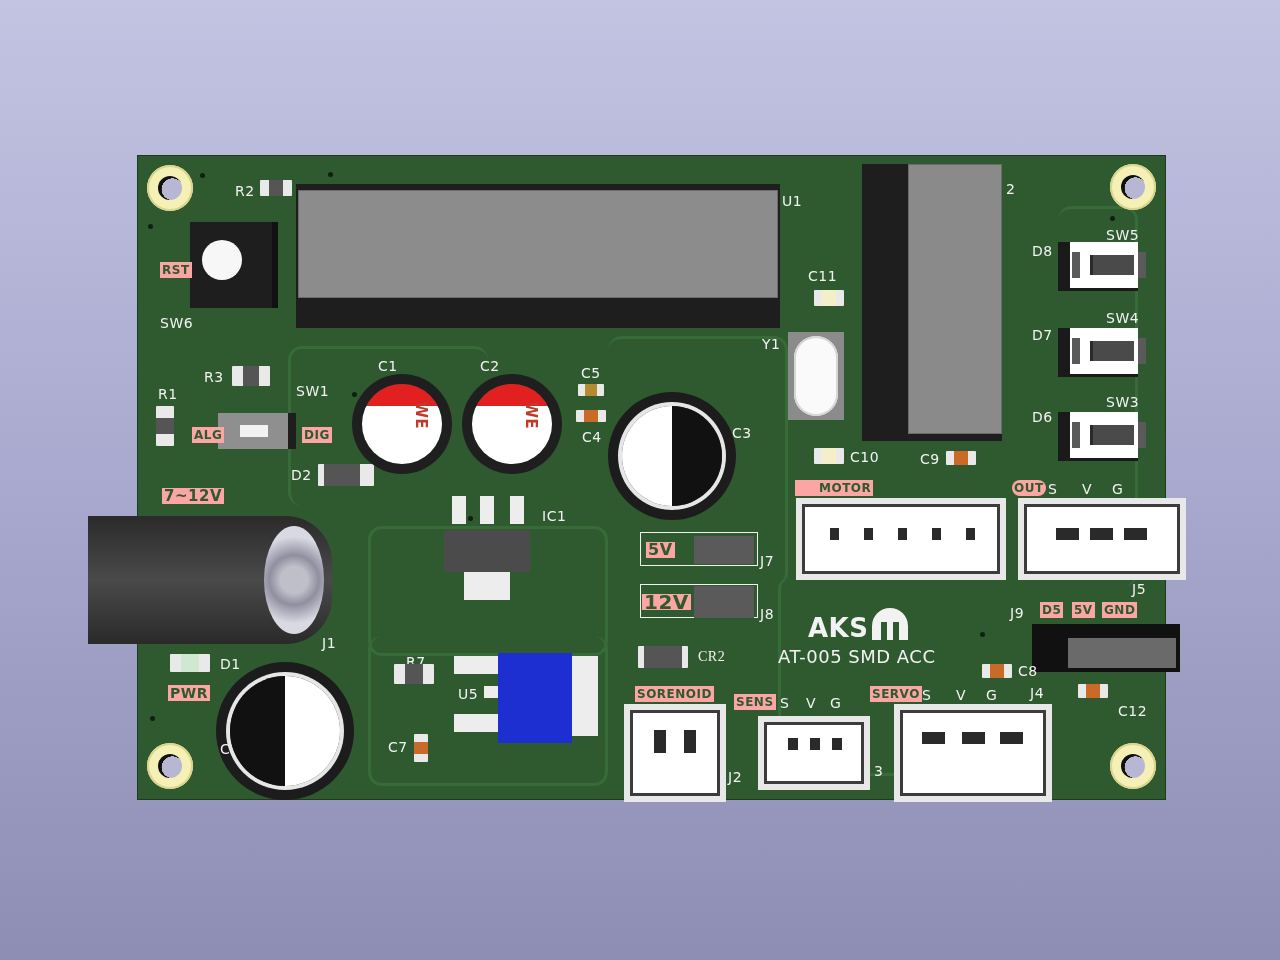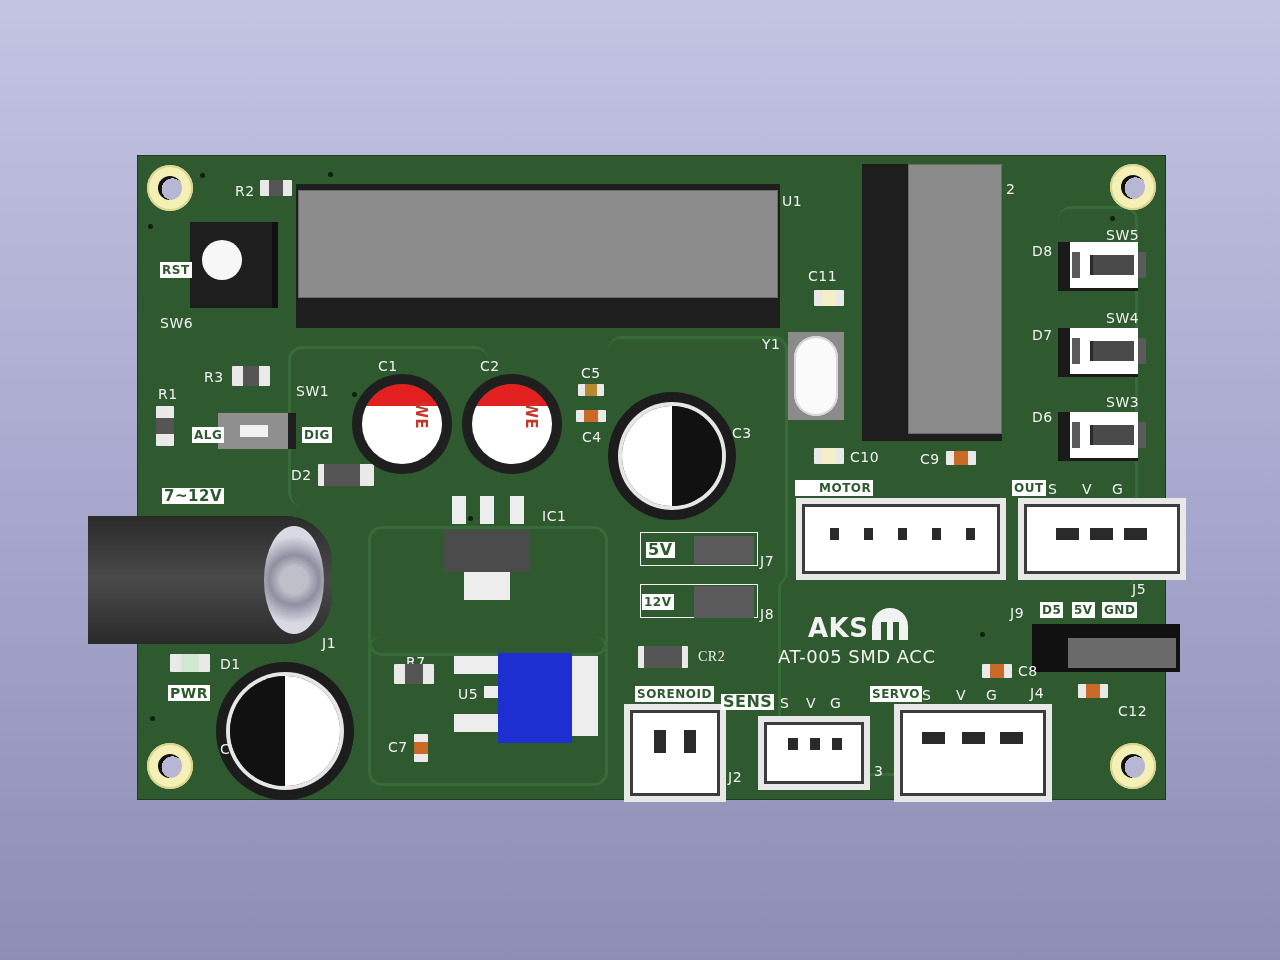--- a/index.html
+++ b/index.html
@@ -9,21 +9,21 @@
     font-family: "DejaVu Sans", sans-serif;
     position: relative;
   }
   .board {
     position: absolute; left: 138px; top: 156px; width: 1027px; height: 643px;
     background: #2f5a30;
     box-shadow: 0 0 0 1px #1d3a1e;
   }
   .abs { position: absolute; }
   .silk { position: absolute; color: #f2f2f2; font-size: 14px; line-height: 14px; letter-spacing: 0.5px; white-space: nowrap; }
-  .silk.box { background: #ffffff; color: #2f5a30; padding: 1px 2px; font-weight: bold; text-align: center; }
+  .silk.box { background: #fca5a5; color: #2f5a30; padding: 1px 2px; font-weight: bold; text-align: center; }
   .silk.boxo { border: 1.5px solid #f2f2f2; padding: 0 2px; }
   .trace { position: absolute; border: 3px solid #376b38; border-radius: 14px; }
   .via { position: absolute; width: 5px; height: 5px; border-radius: 50%; background: #0f1f10; }
   .hole {
     position: absolute; width: 46px; height: 46px; border-radius: 50%;
     background: #f4f0b6; box-shadow: 0 0 0 2px #d9d48e inset;
   }
   .hole::after {
     content: ""; position: absolute; left: 11px; top: 11px; width: 24px; height: 24px; border-radius: 50%;
     background: radial-gradient(circle at 60% 55%, #b7b7d4 55%, #111 56%);
@@ -220,21 +220,21 @@
   <div class="silk" style="left:250px;top:584px;">C7</div>
   <div class="smd cap" style="left:276px;top:578px;width:14px;height:28px;">
       <div class="mid" style="left:0;right:0;top:30%;bottom:30%;"></div>
     </div>
 
   <div class="silk boxo" style="left:502px;top:376px;width:118px;height:34px;"></div>
   <div class="silk box" style="left:508px;top:386px;font-size:16px;">5V</div>
   <div class="abs" style="left:556px;top:380px;width:60px;height:28px;background:#5a5a5a;"></div>
   <div class="silk" style="left:622px;top:398px;">J7</div>
   <div class="silk boxo" style="left:502px;top:428px;width:118px;height:34px;"></div>
-  <div class="silk box" style="left:504px;top:438px;font-size:12px;">12V</div>
+  <div class="silk box" style="left:504px;top:438px;font-size:20px;">12V</div>
   <div class="abs" style="left:556px;top:430px;width:60px;height:32px;background:#5a5a5a;"></div>
   <div class="silk" style="left:622px;top:451px;">J8</div>
 
   <div class="smd" style="left:500px;top:490px;width:50px;height:22px;">
       <div class="mid" style="left:12%;right:12%;"></div>
     </div>
   <div class="silk" style="left:560px;top:494px;font-family:Liberation Serif, serif;">CR2</div>
 
   <div class="silk" style="left:670px;top:459px;font-size:26px;line-height:26px;font-weight:bold;">AKS</div>
   <div class="abs" style="left:734px;top:452px;width:36px;height:32px;border-radius:18px 18px 0 0;background:#f2f2f2;">
@@ -245,21 +245,21 @@
 
   <div class="silk box" style="left:657px;top:324px;font-size:12px;padding-left:24px;">MOTOR</div>
   <div class="conn" style="left:658px;top:342px;width:210px;height:82px;">
     <div class="cpin" style="left:28px;top:24px;"></div>
       <div class="cpin" style="left:62px;top:24px;"></div>
       <div class="cpin" style="left:96px;top:24px;"></div>
       <div class="cpin" style="left:130px;top:24px;"></div>
       <div class="cpin" style="left:164px;top:24px;"></div>
   </div>
 
-  <div class="silk box" style="left:874px;top:324px;font-size:12px;">OUT</div>
+  <div class="silk box" style="left:874px;top:324px;font-size:12px;border-radius:8px;">OUT</div>
   <div class="silk" style="left:910px;top:326px;">S</div>
   <div class="silk" style="left:944px;top:326px;">V</div>
   <div class="silk" style="left:974px;top:326px;">G</div>
   <div class="conn" style="left:880px;top:342px;width:168px;height:82px;">
     <div class="cpin" style="left:32px;top:24px;width:28px;"></div>
       <div class="cpin" style="left:66px;top:24px;width:28px;"></div>
       <div class="cpin" style="left:100px;top:24px;width:28px;"></div>
   </div>
   <div class="silk" style="left:994px;top:426px;">J5</div>
 
@@ -279,21 +279,21 @@
     </div>
   <div class="silk" style="left:980px;top:528px;margin-top:20px;">C12</div>
 
   <div class="silk box" style="left:497px;top:530px;font-size:12px;">SORENOID</div>
   <div class="conn" style="left:486px;top:548px;width:102px;height:98px;">
     <div class="cpin" style="left:24px;top:20px;width:12px;height:28px;border-right:none;border-bottom:5px solid #fff;"></div>
     <div class="cpin" style="left:54px;top:20px;width:12px;height:28px;border-right:none;border-bottom:5px solid #fff;"></div>
   </div>
   <div class="silk" style="left:590px;top:614px;">J2</div>
 
-  <div class="silk box" style="left:583px;top:538px;font-size:16px;">SENS</div>
+  <div class="silk box" style="left:596px;top:538px;font-size:12px;">SENS</div>
   <div class="silk" style="left:642px;top:540px;">S</div>
   <div class="silk" style="left:668px;top:540px;">V</div>
   <div class="silk" style="left:692px;top:540px;">G</div>
   <div class="conn" style="left:620px;top:560px;width:112px;height:74px;">
     <div class="cpin" style="left:24px;top:16px;width:10px;height:16px;border-right:none;border-bottom:4px solid #fff;"></div>
     <div class="cpin" style="left:46px;top:16px;width:10px;height:16px;border-right:none;border-bottom:4px solid #fff;"></div>
     <div class="cpin" style="left:68px;top:16px;width:10px;height:16px;border-right:none;border-bottom:4px solid #fff;"></div>
   </div>
   <div class="silk" style="left:736px;top:608px;">3</div>
 

